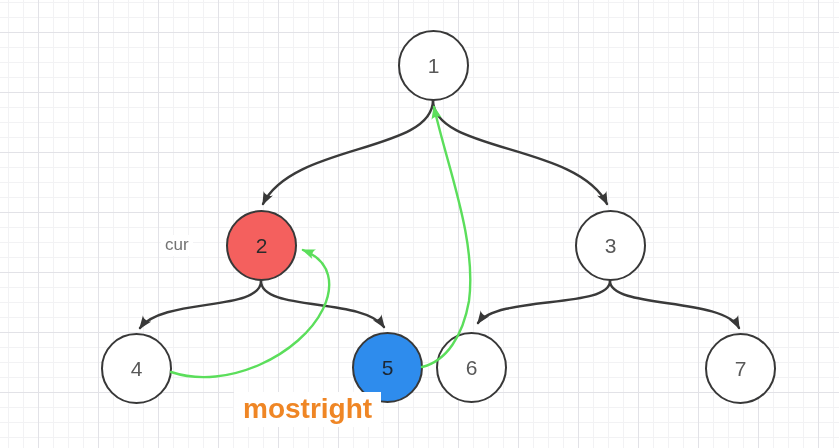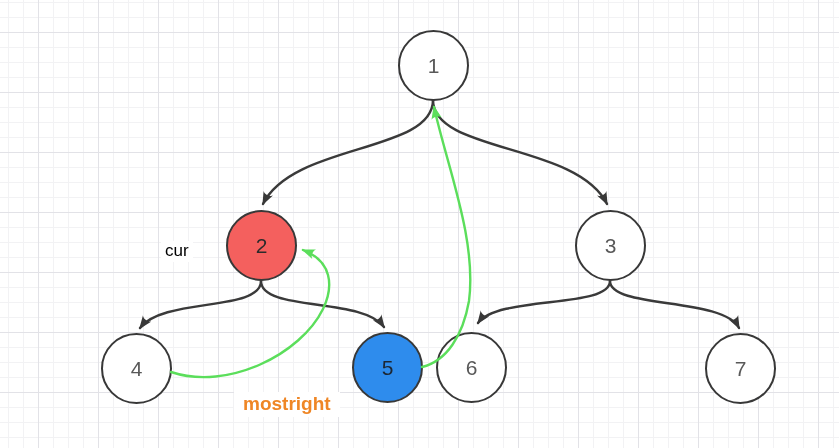--- a/index.html
+++ b/index.html
@@ -59,29 +59,29 @@
   .node--cur       { background: #f4605e; color: #2b2b2b; }
   .node--mostright { background: #2e8ced; color: #1d2733; }
   .anno {
     position: absolute;
     z-index: 4;
     background: #ffffff;
     line-height: 1.1;
     white-space: nowrap;
   }
   .anno-cur {
-    left: 161px; top: 241px;
+    left: 161px; top: 235px;
     padding: 1px 4px;
     font-size: 17px;
-    color: #000000;
+    color: #737373;
   }
   .anno-mostright {
     left: 234px; top: 392px;
     padding: 2px 9px;
-    font-size: 19px;
+    font-size: 28px;
     font-weight: bold;
     color: #ef8625;
   }
 </style>
 </head>
 <body>
 
 <div id="canvas">
 
   <svg class="layer edges-layer">

